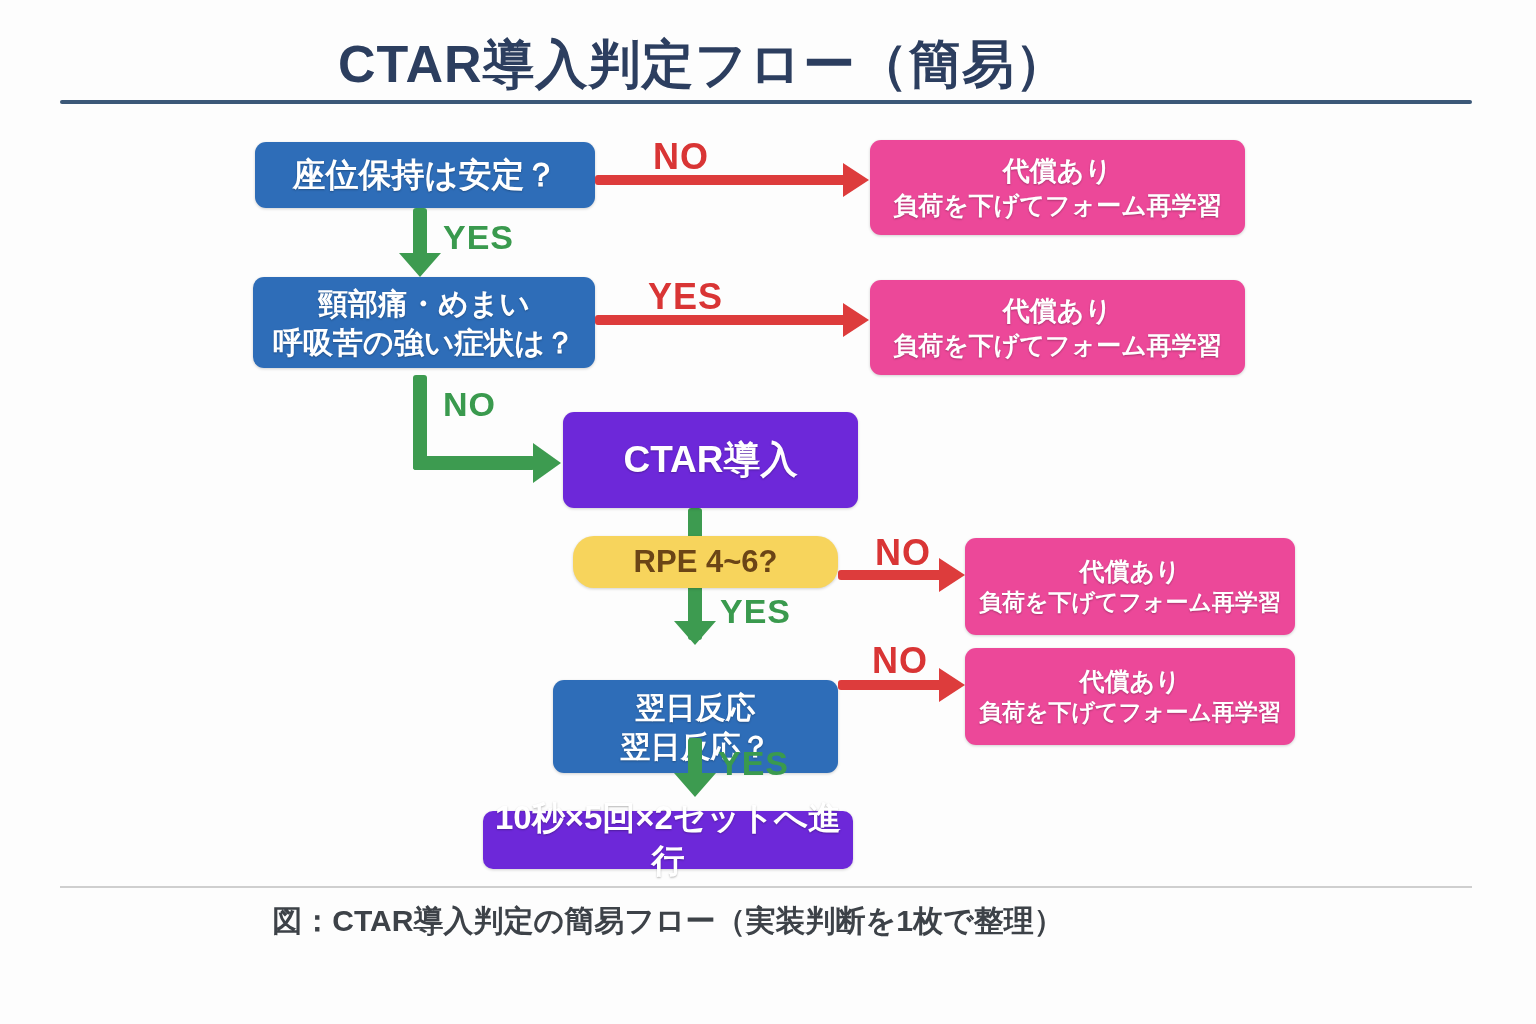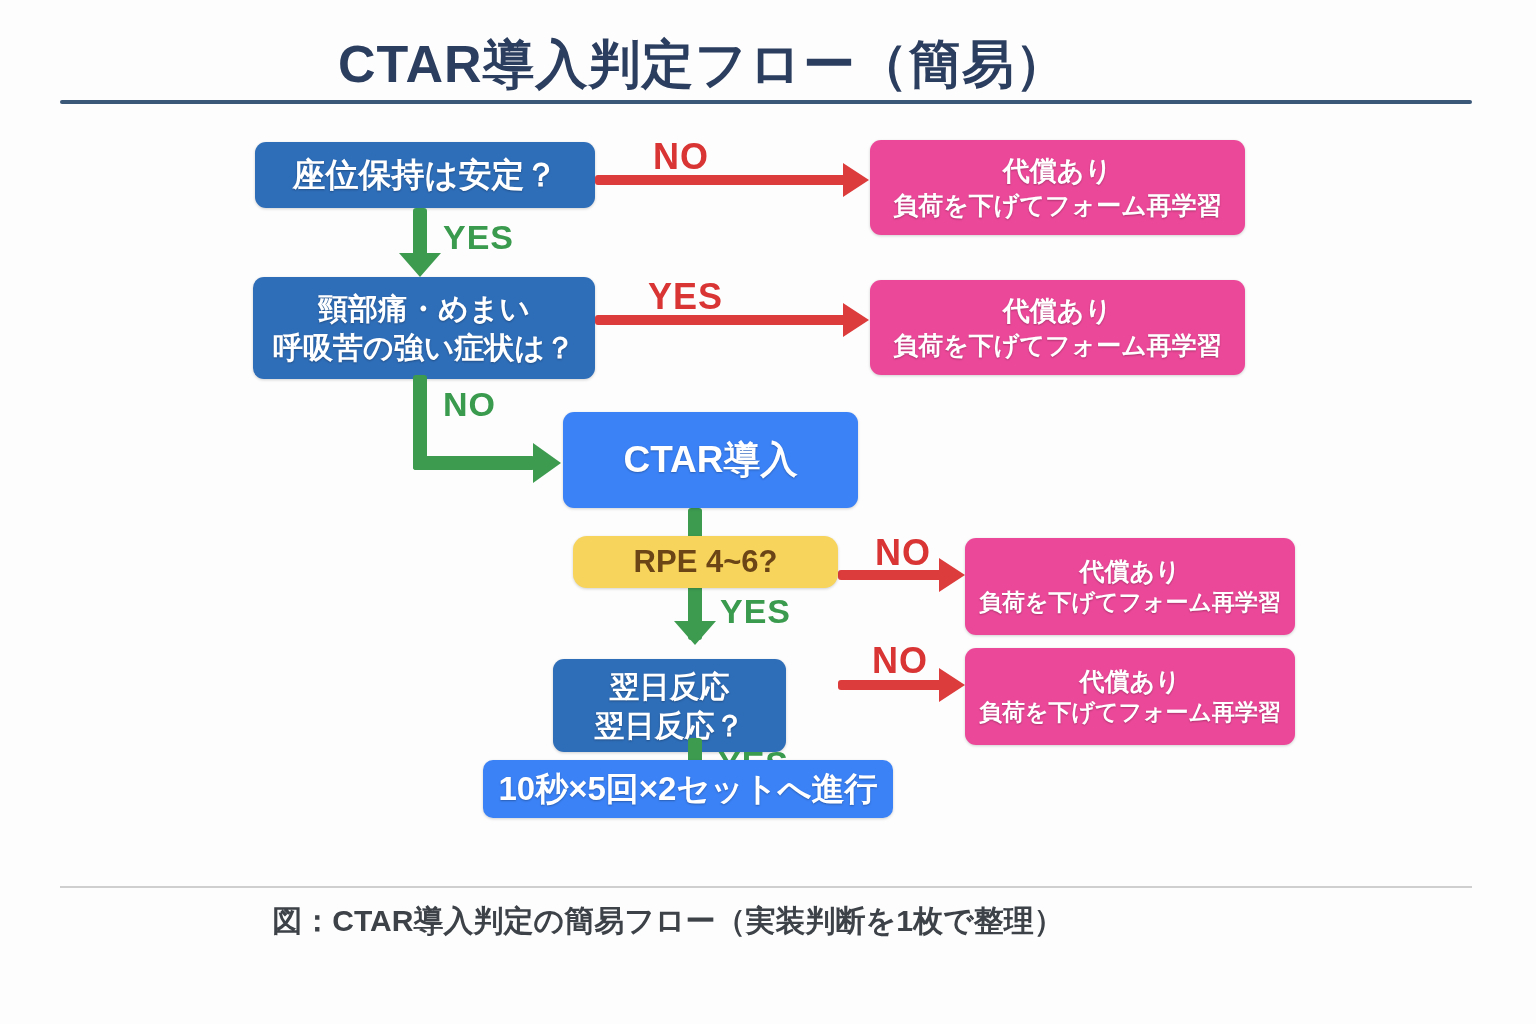--- a/index.html
+++ b/index.html
@@ -22,30 +22,30 @@
   }
   
   .node{
     display:flex;flex-direction:column;justify-content:center;align-items:center;
     border-radius:11px;color:#ffffff;font-weight:bold;text-align:center;
     text-shadow:0 1px 2px rgba(0,0,0,0.28);line-height:1.3;
     box-shadow:0 1px 3px rgba(0,0,0,0.18);
   }
   .blue{background:#2e6db8;}
   .red{background:#ec4899;}
-  .green{background:#3b82f6;}
+  .green{background:#6d28d9;}
   .yellow{background:#f7d45c;color:#6b4516;text-shadow:none;}
   .q1{left:255px;top:142px;width:340px;height:66px;font-size:33px;}
-  .q2{left:253px;top:277px;width:342px;height:102px;font-size:30px;}
+  .q2{left:253px;top:277px;width:342px;height:91px;font-size:30px;}
   .ctar{left:563px;top:412px;width:295px;height:96px;z-index:2;}
   .ctar .l1{font-size:37px;}
   .ctar .l2{font-size:28px;}
-  .rpe{left:573px;top:536px;width:265px;height:52px;font-size:31px;border-radius:14px;z-index:2;}
-  .q3{left:553px;top:659px;width:233px;height:93px;font-size:30px;}
-  .final{left:483px;top:760px;width:410px;height:58px;font-size:33px;border-radius:10px;}
+  .rpe{left:573px;top:536px;width:265px;height:52px;font-size:31px;border-radius:21px;z-index:2;}
+  .q3{left:553px;top:680px;width:285px;height:93px;font-size:30px;}
+  .final{left:483px;top:811px;width:370px;height:58px;font-size:33px;border-radius:10px;}
   .fail .l1{font-size:27px;}
   .fail .l2{font-size:25px;}
   .fail1{left:870px;top:140px;width:375px;height:95px;}
   .fail2{left:870px;top:280px;width:375px;height:95px;}
   .fail3{left:965px;top:538px;width:330px;height:97px;}
   .fail3 .l1{font-size:25px;} .fail3 .l2{font-size:23px;}
   .fail4{left:965px;top:648px;width:330px;height:97px;}
   .fail4 .l1{font-size:25px;} .fail4 .l2{font-size:23px;}
   
   .hline-red{height:10px;background:#dd3c3c;border-radius:3px;}

